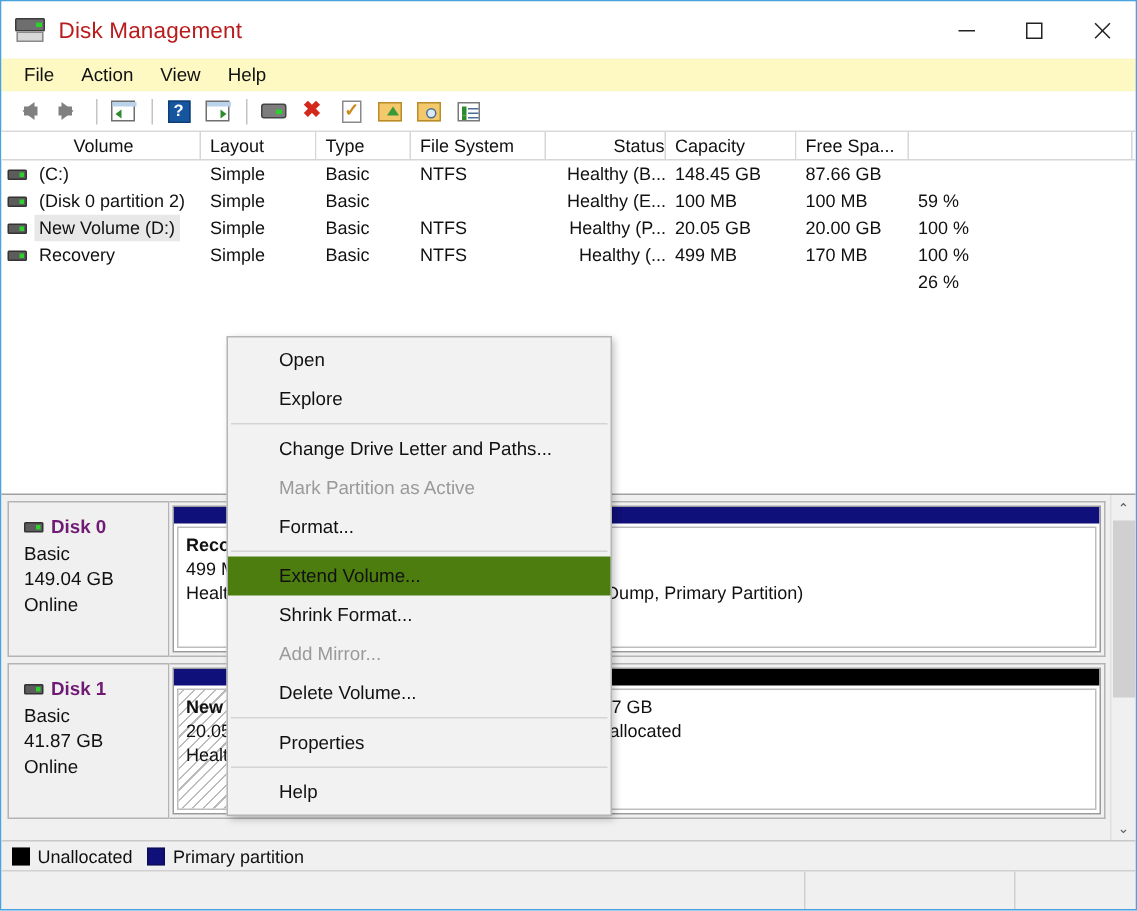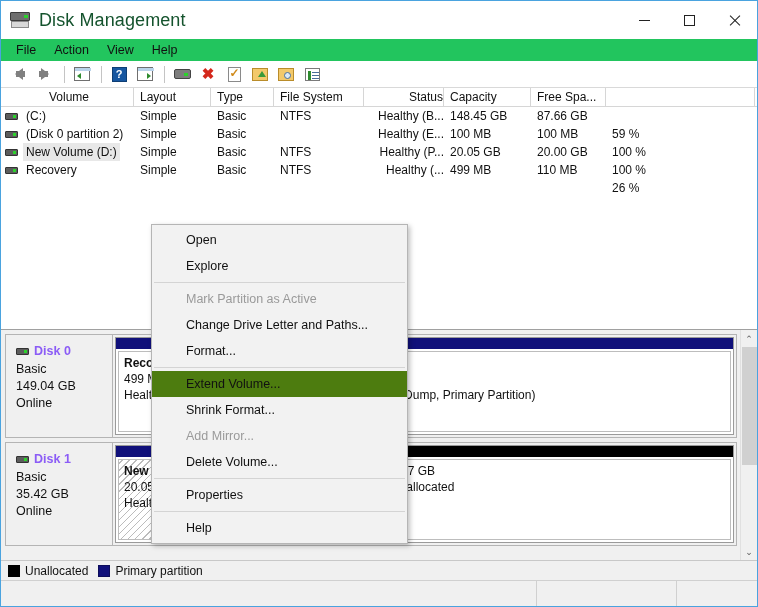--- a/index.html
+++ b/index.html
@@ -49,22 +49,22 @@
     position: absolute; left: 15px; top: 4px;
     width: 4px; height: 3px; background: #2bd22b;
   }
   #title-icon .base {
     position: absolute; left: 2px; top: 10px;
     width: 18px; height: 7px;
     background: #d8d8d8;
     border: 1px solid #8a8a8a;
   }
   #title-text {
-    font-size: 18px;
-    color: #14532d;
+    font-size: 15px;
+    color: #b91c1c;
     letter-spacing: 0.1px;
   }
   #win-controls {
     position: absolute;
     right: 0; top: 0;
     height: 38px;
     display: flex;
   }
   .win-btn {
     width: 45px; height: 38px;
@@ -79,21 +79,21 @@
   .glyph-close:before, .glyph-close:after {
     content: ""; position: absolute; left: 0; top: 6px;
     width: 14px; height: 1px; background: #222;
   }
   .glyph-close:before { transform: rotate(45deg); }
   .glyph-close:after  { transform: rotate(-45deg); }
 
   
   #menubar {
     height: 22px;
-    background: #22c55e;
+    background: #fef9c3;
     display: flex;
     align-items: center;
     padding-left: 6px;
     flex: 0 0 auto;
   }
   .menu-item {
     font-size: 12.5px;
     color: #111;
     padding: 2px 9px;
     line-height: 16px;
@@ -331,21 +331,21 @@
     padding: 9px 0 0 10px;
     flex: 0 0 auto;
   }
   .disk-info .dh {
     display: flex; align-items: center;
     margin-bottom: 3px;
   }
   .disk-info .dh .name {
     font-size: 12.5px;
     font-weight: bold;
-    color: #8b5cf6;
+    color: #701a75;
   }
   .disk-info .line {
     font-size: 12.5px;
     color: #111;
     line-height: 17px;
   }
   .disk-parts {
     flex: 1 1 auto;
     border: 1px solid #b4b4b4;
     border-left: none;
@@ -621,21 +621,21 @@
     <div class="vrow">
       <div class="vr-cell vol c0">
         <span class="mini-disk"></span>
         <span class="lbl">Recovery</span>
       </div>
       <div class="vr-cell c1">Simple</div>
       <div class="vr-cell c2">Basic</div>
       <div class="vr-cell c3">NTFS</div>
       <div class="vr-cell c4">Healthy (...</div>
       <div class="vr-cell c5">499 MB</div>
-      <div class="vr-cell c6">110 MB</div>
+      <div class="vr-cell c6">170 MB</div>
       <div class="vr-cell c7">26 %</div>
     </div>
   </div>
 
   <div id="disk-pane">
     <div id="disk-scrollarea">
 
       <div class="disk-row">
         <div class="disk-info">
           <div class="dh">
@@ -673,21 +673,21 @@
         </div>
       </div>
 
       <div class="disk-row">
         <div class="disk-info">
           <div class="dh">
             <span class="mini-disk"></span>
             <span class="name">Disk 1</span>
           </div>
           <div class="line">Basic</div>
-          <div class="line">35.42 GB</div>
+          <div class="line">41.87 GB</div>
           <div class="line">Online</div>
         </div>
         <div class="disk-parts">
           <div class="part hatched" style="width:264px;">
             <div class="bar" style="background:#10107a;"></div>
             <div class="body">
               <div class="t b">New Volume (D:)</div>
               <div class="t">20.05 GB NTFS</div>
               <div class="t">Healthy (Primary Partition)</div>
             </div>
@@ -728,22 +728,22 @@
   <div id="statusbar">
     <div class="sb-pane p1"></div>
     <div class="sb-pane p2"></div>
     <div class="sb-pane p3"></div>
   </div>
 
   <div id="ctxmenu">
     <div class="ctx-item">Open</div>
     <div class="ctx-item">Explore</div>
     <div class="ctx-sep"></div>
+    <div class="ctx-item">Change Drive Letter and Paths...</div>
     <div class="ctx-item disabled">Mark Partition as Active</div>
-    <div class="ctx-item">Change Drive Letter and Paths...</div>
     <div class="ctx-item">Format...</div>
     <div class="ctx-sep"></div>
     <div class="ctx-item highlight">Extend Volume...</div>
     <div class="ctx-item">Shrink Format...</div>
     <div class="ctx-item disabled">Add Mirror...</div>
     <div class="ctx-item">Delete Volume...</div>
     <div class="ctx-sep"></div>
     <div class="ctx-item">Properties</div>
     <div class="ctx-sep"></div>
     <div class="ctx-item">Help</div>

